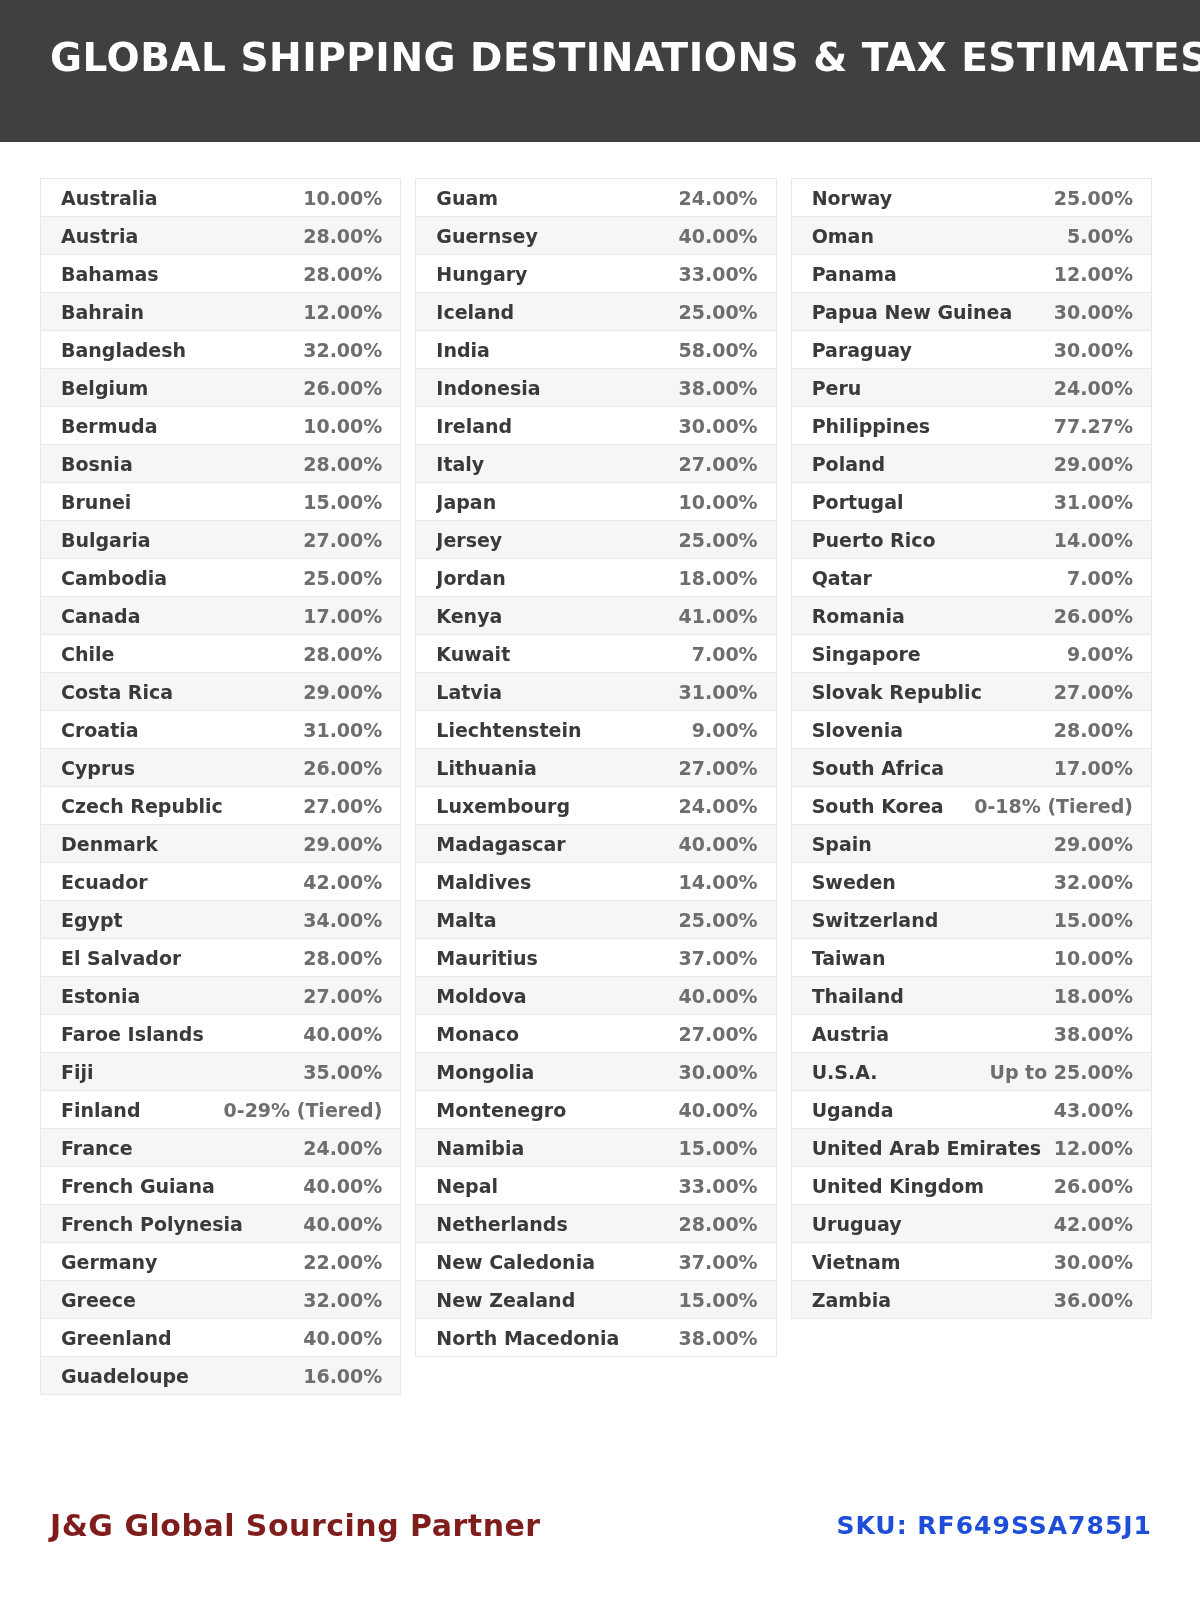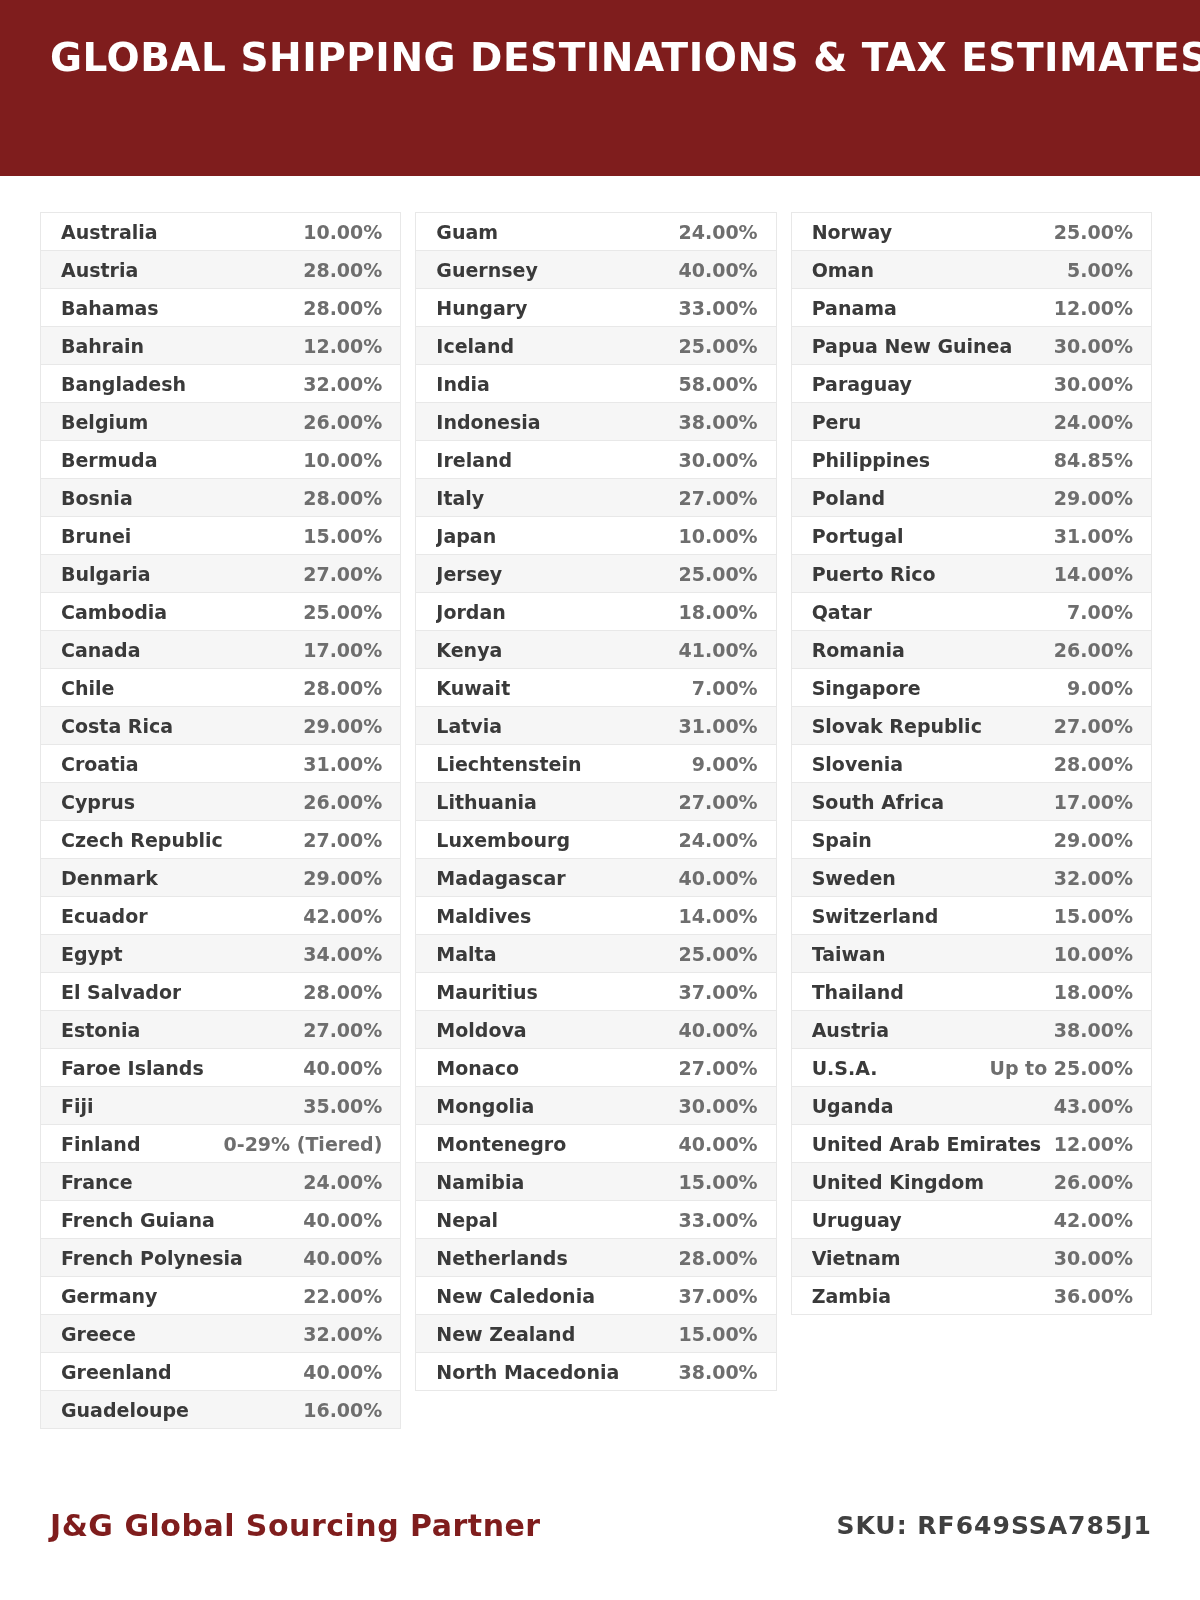--- a/index.html
+++ b/index.html
@@ -9,23 +9,23 @@
     background: #ffffff;
   }
   .page {
     position: relative;
     width: 1200px;
     height: 1600px;
     background: #ffffff;
     overflow: hidden;
   }
   .banner {
-    background: #7f1d1d;
+    background: #404040;
     padding: 36px 50px 30px 50px;
-    height: 176px;
+    height: 142px;
   }
   .banner-title {
     color: #ffffff;
     font-size: 39px;
     font-weight: bold;
     letter-spacing: 0.5px;
     line-height: 1.12;
     white-space: nowrap;
   }
   .banner-subtitle {
@@ -78,21 +78,21 @@
     justify-content: space-between;
     align-items: center;
   }
   .brand {
     color: #7f1d1d;
     font-size: 30px;
     font-weight: bold;
     letter-spacing: 0.5px;
   }
   .sku {
-    color: #404040;
+    color: #1d4ed8;
     font-size: 25px;
     font-weight: bold;
     letter-spacing: 1px;
   }
 </style>
 </head>
 <body>
 
 <div class="page">
 
@@ -377,21 +377,21 @@
         <div class="row">
     <span class="country">Paraguay</span>
     <span class="rate">30.00%</span>
   </div>
         <div class="row">
     <span class="country">Peru</span>
     <span class="rate">24.00%</span>
   </div>
         <div class="row">
     <span class="country">Philippines</span>
-    <span class="rate">84.85%</span>
+    <span class="rate">77.27%</span>
   </div>
         <div class="row">
     <span class="country">Poland</span>
     <span class="rate">29.00%</span>
   </div>
         <div class="row">
     <span class="country">Portugal</span>
     <span class="rate">31.00%</span>
   </div>
         <div class="row">
@@ -414,20 +414,24 @@
     <span class="country">Slovak Republic</span>
     <span class="rate">27.00%</span>
   </div>
         <div class="row">
     <span class="country">Slovenia</span>
     <span class="rate">28.00%</span>
   </div>
         <div class="row">
     <span class="country">South Africa</span>
     <span class="rate">17.00%</span>
+  </div>
+        <div class="row">
+    <span class="country">South Korea</span>
+    <span class="rate">0-18% (Tiered)</span>
   </div>
         <div class="row">
     <span class="country">Spain</span>
     <span class="rate">29.00%</span>
   </div>
         <div class="row">
     <span class="country">Sweden</span>
     <span class="rate">32.00%</span>
   </div>
         <div class="row">

